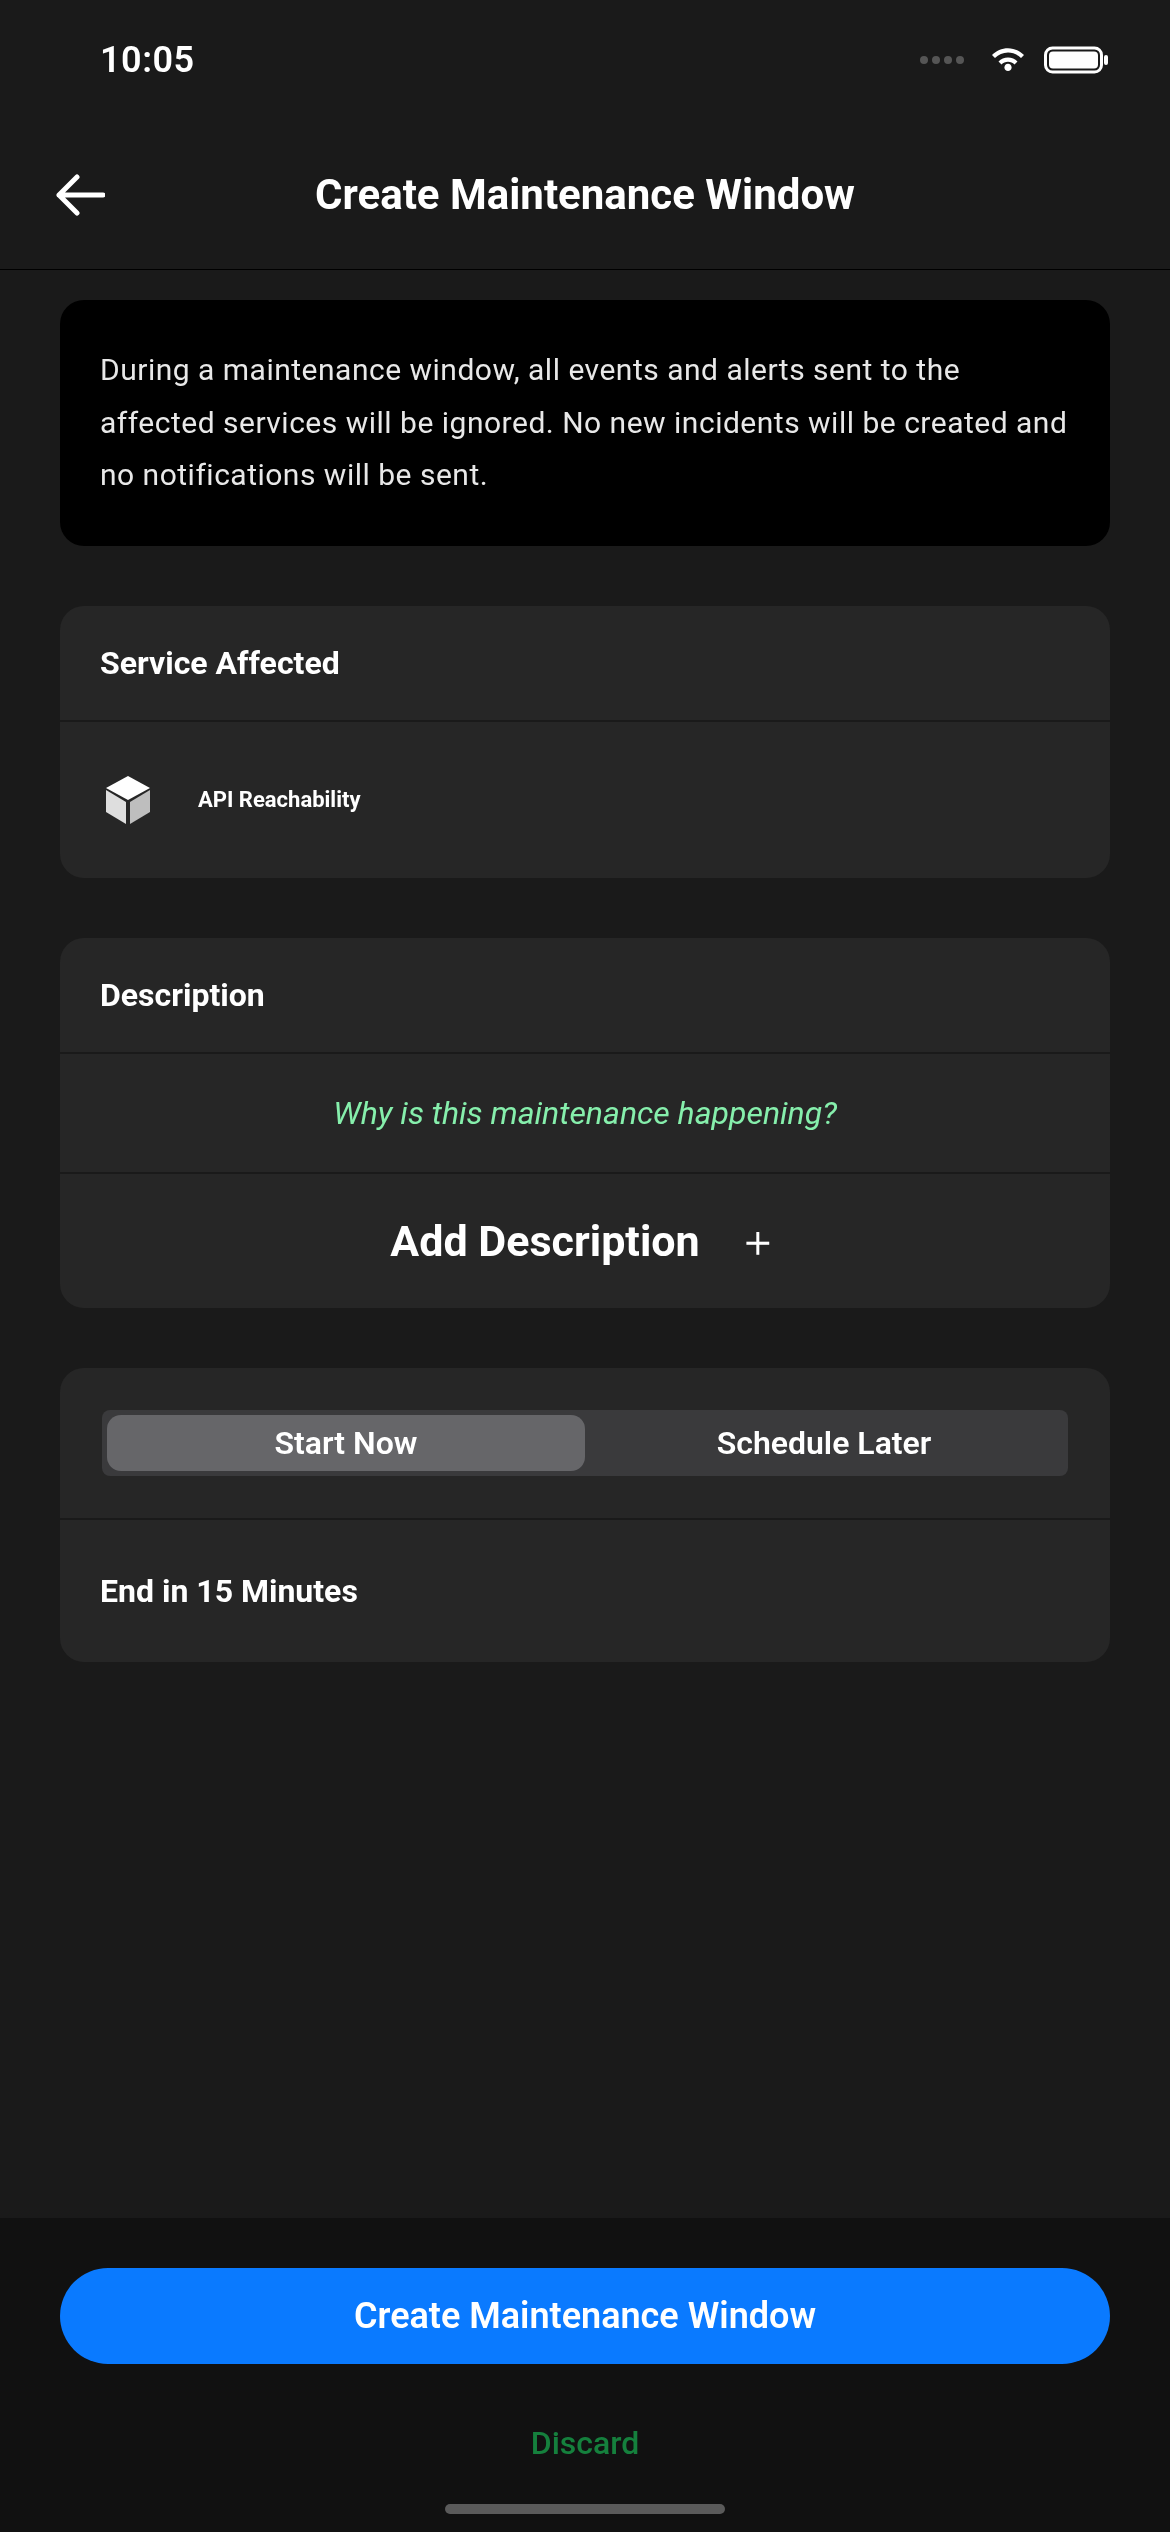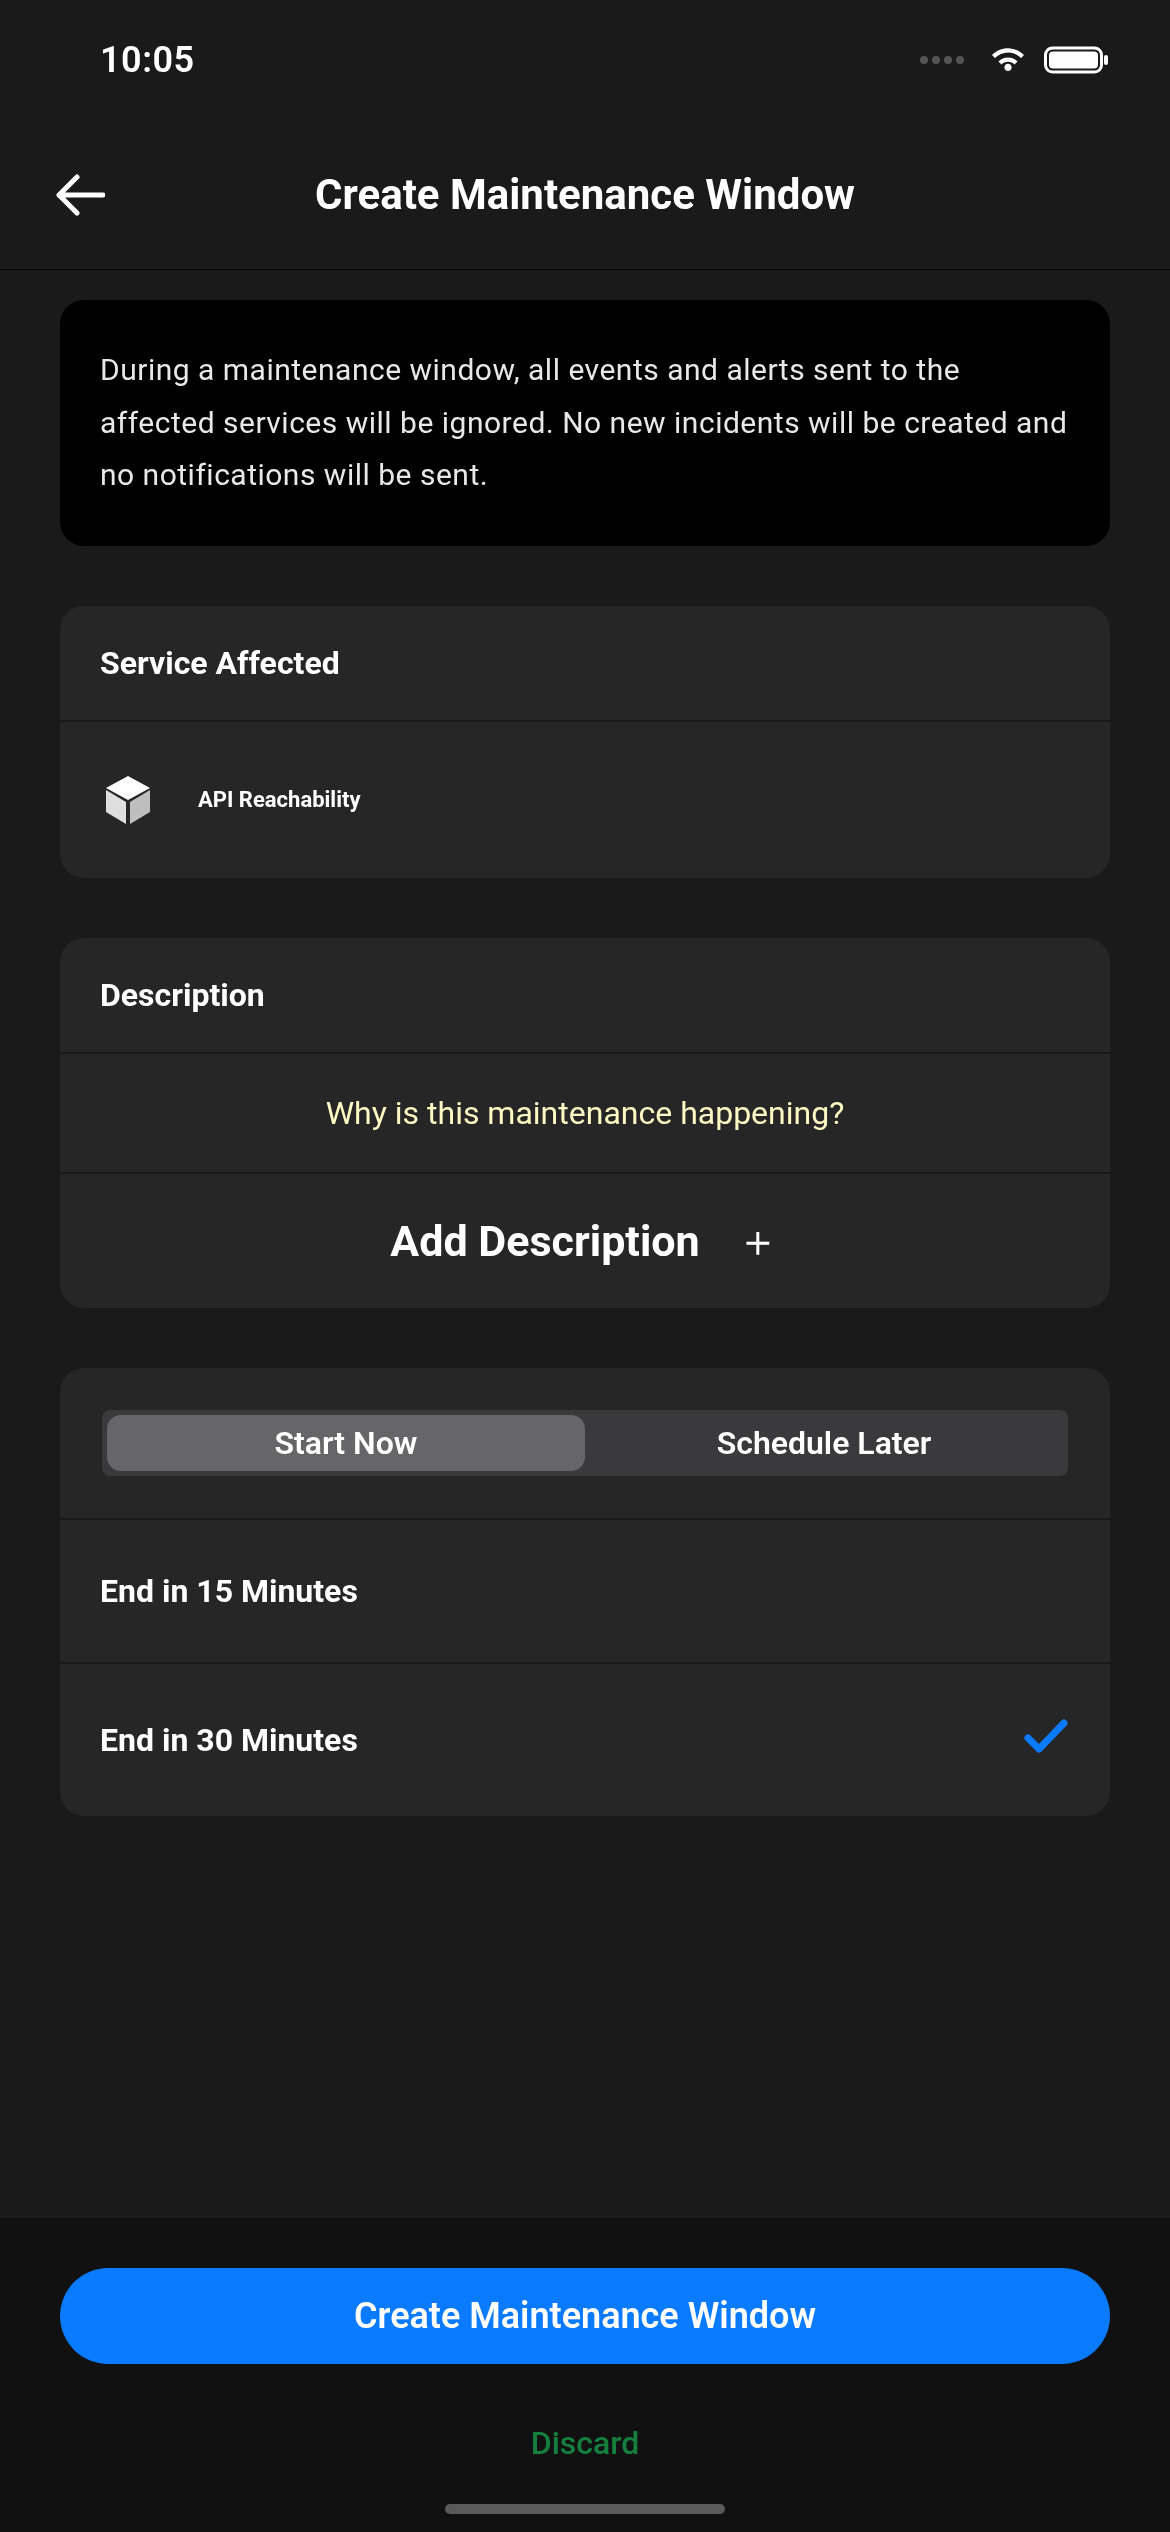--- a/index.html
+++ b/index.html
@@ -115,21 +115,22 @@
       width: 56px;
       height: 56px;
     }
     .service-name {
       font-size: 22px;
       font-weight: 700;
     }
     
     .desc-prompt {
       text-align: center;
-      color: #fef9c3;
+      font-style: italic;
+      color: #86efac;
       font-size: 32px;
       padding: 40px 20px;
       border-bottom: 2px solid #1a1a1a;
     }
     .add-desc-row {
       display: flex;
       align-items: center;
       justify-content: center;
       gap: 36px;
       padding: 42px 20px;
@@ -292,28 +293,20 @@
   <div class="section">
     <div class="segmented-wrap">
       <div class="segmented">
         <div class="segment active">Start Now</div>
         <div class="segment">Schedule Later</div>
       </div>
     </div>
     <div class="option-row">
       <span>End in 15 Minutes</span>
     </div>
-    <div class="option-row">
-      <span>End in 30 Minutes</span>
-      <span class="check-icon">
-        <svg width="48" height="40" viewBox="0 0 48 40" fill="none">
-          <path d="M6 22 L17 33 L42 7" stroke="#0a7aff" stroke-width="7" stroke-linecap="round" stroke-linejoin="round"></path>
-        </svg>
-      </span>
-    </div>
   </div>
 
 </div>
 
 <div class="bottom-bar">
   <div class="primary-btn">Create Maintenance Window</div>
   <div class="discard-btn">Discard</div>
 </div>
 
 <div class="home-indicator"></div>

